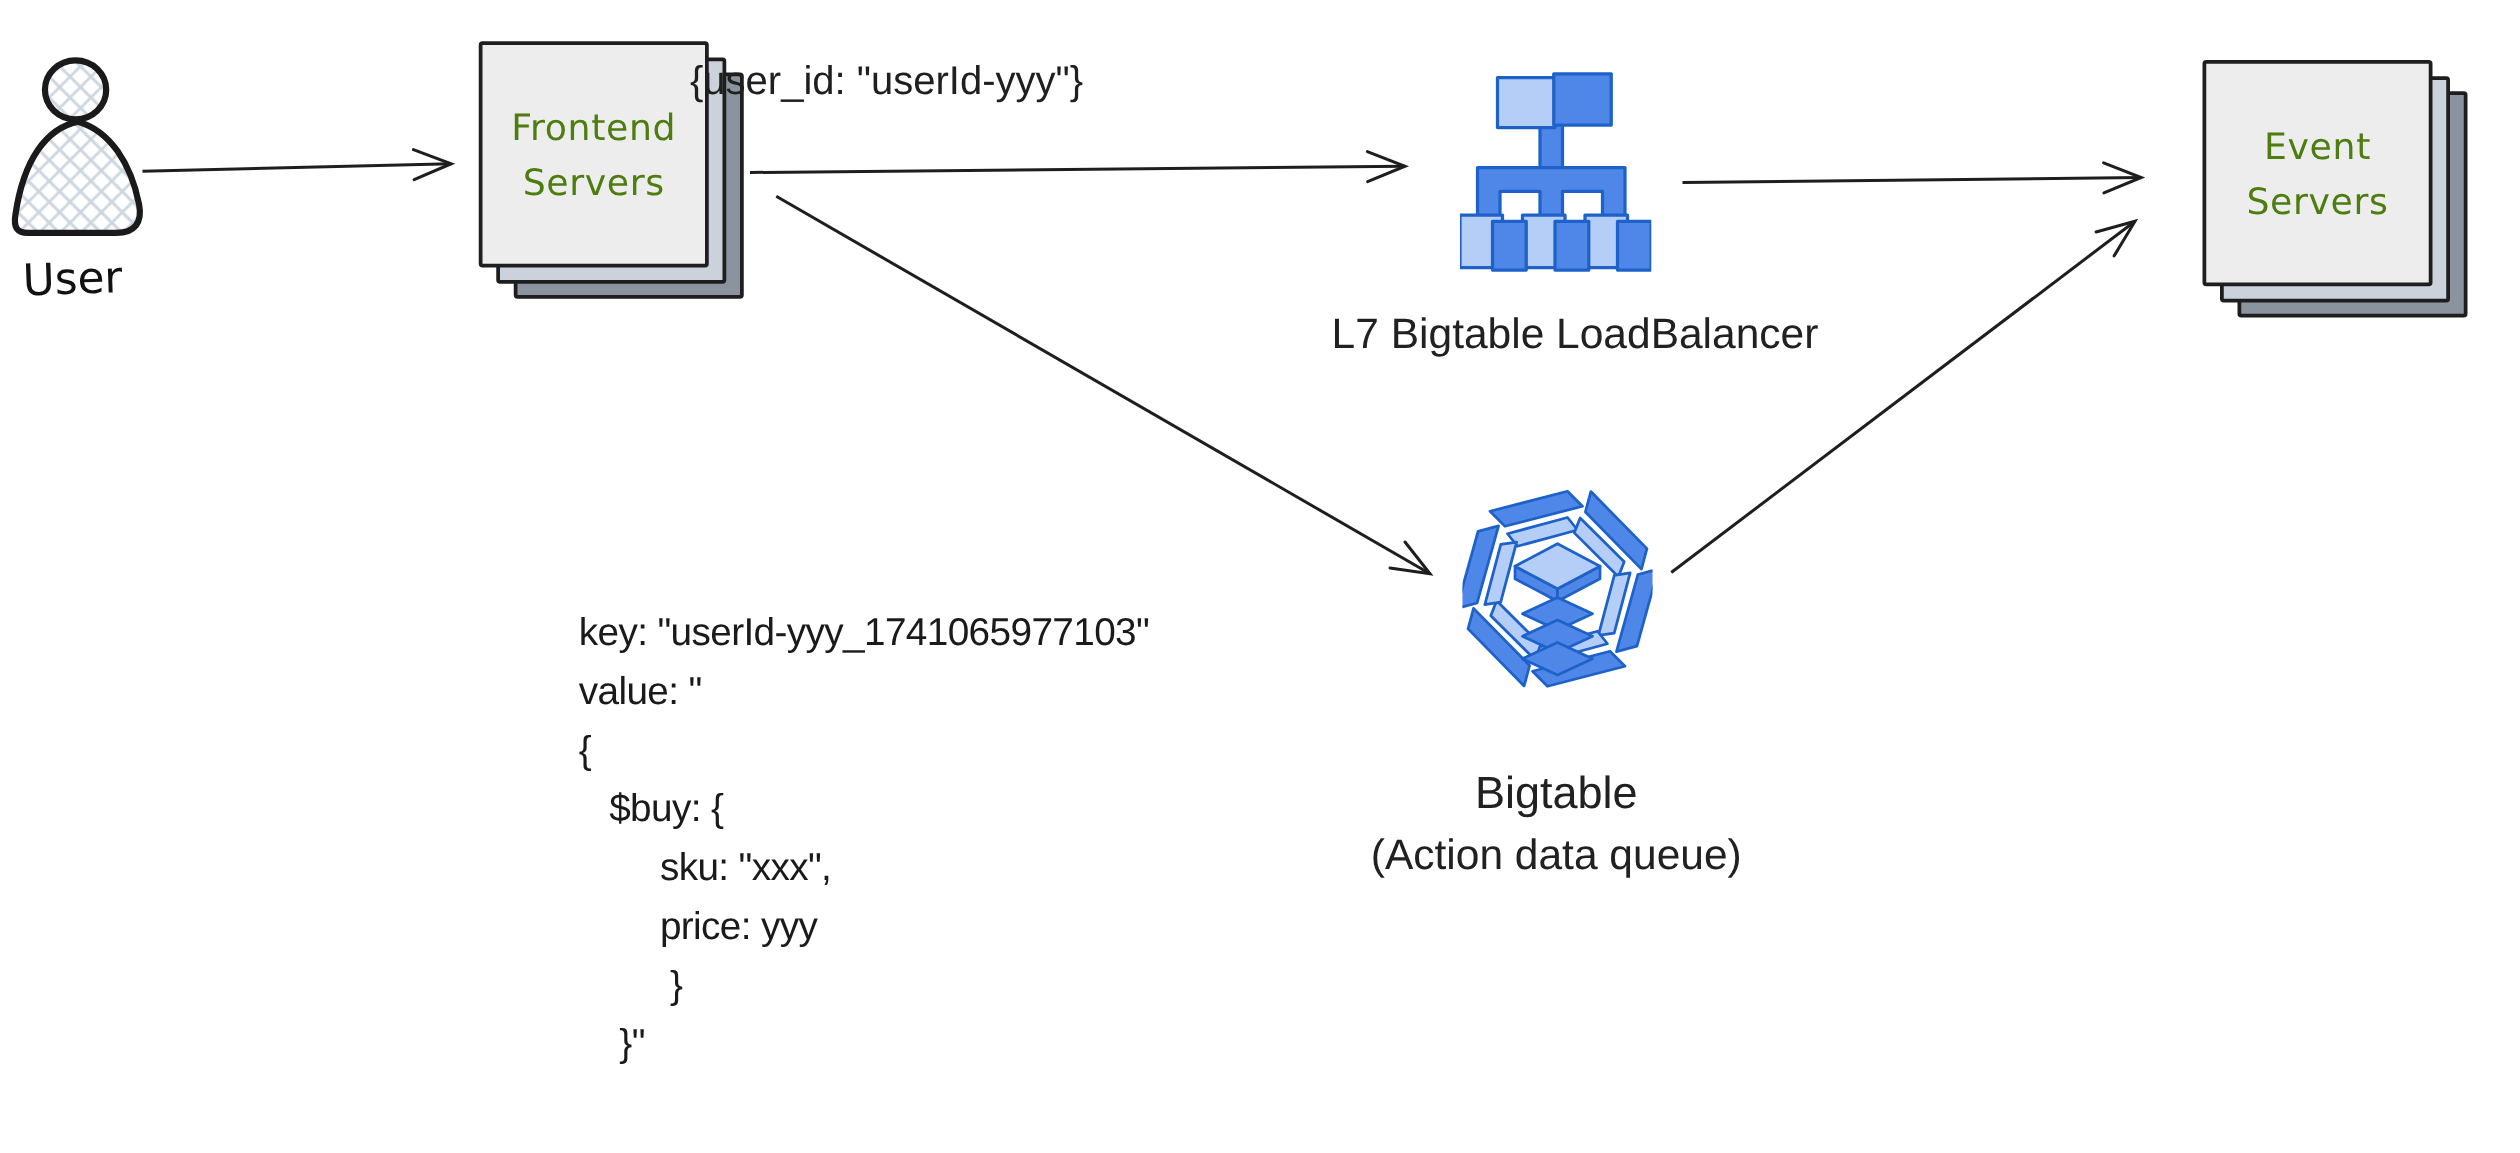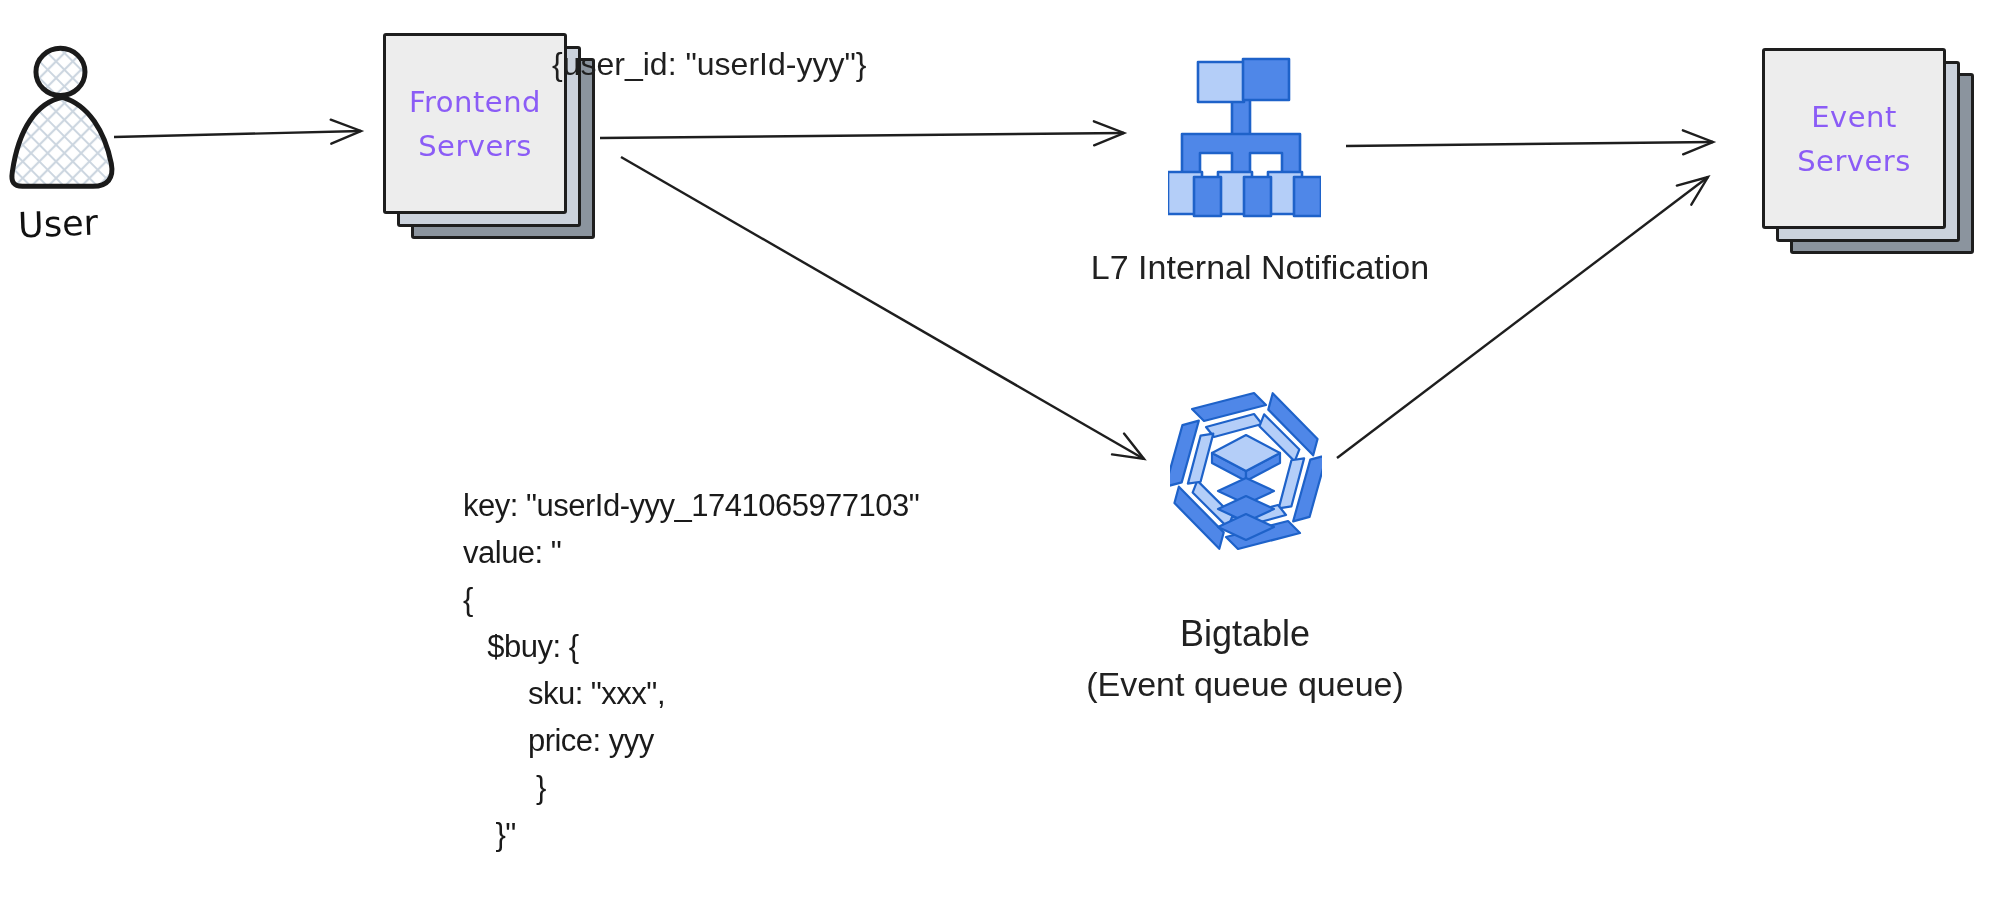--- a/index.html
+++ b/index.html
@@ -35,21 +35,21 @@
   }
   .stack-box .back{left:28px;top:25px;background:var(--box_back,#8b949e);}
   .stack-box .mid{left:14px;top:13px;background:var(--box_mid,#cbd2dc);}
   .stack-box .front{
     left:0;top:0;background:var(--box_front,#ededed);
     display:flex;flex-direction:column;align-items:center;justify-content:center;
   }
   .hand{
     font-family:"DejaVu Sans", sans-serif;
     font-size:29px;line-height:44px;
-    color:#8b5cf6;text-align:center;
+    color:#4d7c0f;text-align:center;
     letter-spacing:0.5px;
   }
   .user-label{
     font-family:"DejaVu Sans", sans-serif;
     font-size:35px;color:#111;text-align:center;
     transform:rotate(-2deg);
   }
   .edge-label{
     font-size:32px;color:#1f1f1f;white-space:nowrap;
   }
@@ -115,21 +115,21 @@
       <rect x="0" y="116" width="34" height="42" style="fill:var(--icon_blue_light,#b4cef8)"></rect>
       <rect x="50" y="116" width="34" height="42" style="fill:var(--icon_blue_light,#b4cef8)"></rect>
       <rect x="100" y="116" width="34" height="42" style="fill:var(--icon_blue_light,#b4cef8)"></rect>
       <rect x="26" y="121" width="27" height="39" style="fill:var(--icon_blue,#4f87e8)"></rect>
       <rect x="76" y="121" width="27" height="39" style="fill:var(--icon_blue,#4f87e8)"></rect>
       <rect x="126" y="121" width="27" height="39" style="fill:var(--icon_blue,#4f87e8)"></rect>
     </g>
   </svg>
 
   <div class="abs node-title" style="left:1010px;top:240px;width:500px">
-    <div class="t1">L7 Internal Notification</div>
+    <div class="t1">L7 Bigtable LoadBalancer</div>
   </div>
 
   <svg class="abs" style="left:1170px;top:385px" width="152" height="172" viewBox="0 0 152 172">
     <g transform="translate(76,86)" stroke-width="2.2" stroke-linejoin="round" style="stroke:var(--icon_blue_stroke,#1e62c9)">
       <g>
         <g transform="rotate(0)">
           <path d="M-54,-62 L8,-78 L20,-66 L-42,-50 Z" style="fill:var(--icon_blue,#4f87e8)"></path>
           <path d="M-40,-44 L8,-57 L16,-47 L-32,-34 Z" style="fill:var(--icon_blue_light,#b4cef8)"></path>
         </g>
         <g transform="rotate(60)">
@@ -157,21 +157,21 @@
       <path d="M34,-18 L34,-8 L0,10 L0,0 Z" style="fill:var(--icon_blue,#4f87e8)"></path>
       <path d="M0,-36 L34,-18 L0,0 L-34,-18 Z" style="fill:var(--icon_blue_light,#b4cef8)"></path>
       <path d="M0,7 L28,20 L0,33 L-28,20 Z" style="fill:var(--icon_blue,#4f87e8)"></path>
       <path d="M0,25 L28,38 L0,51 L-28,38 Z" style="fill:var(--icon_blue,#4f87e8)"></path>
       <path d="M0,43 L28,56 L0,69 L-28,56 Z" style="fill:var(--icon_blue,#4f87e8)"></path>
     </g>
   </svg>
 
   <div class="abs node-title bt-title" style="left:1070px;top:576px;width:350px">
     <div class="t1">Bigtable</div>
-    <div class="t2">(Event queue queue)</div>
+    <div class="t2">(Action data queue)</div>
   </div>
 
   <div class="stack-box" style="left:1762px;top:48px">
     <div class="layer back"></div>
     <div class="layer mid"></div>
     <div class="layer front">
       <div class="hand">Event</div>
       <div class="hand">Servers</div>
     </div>
   </div>

